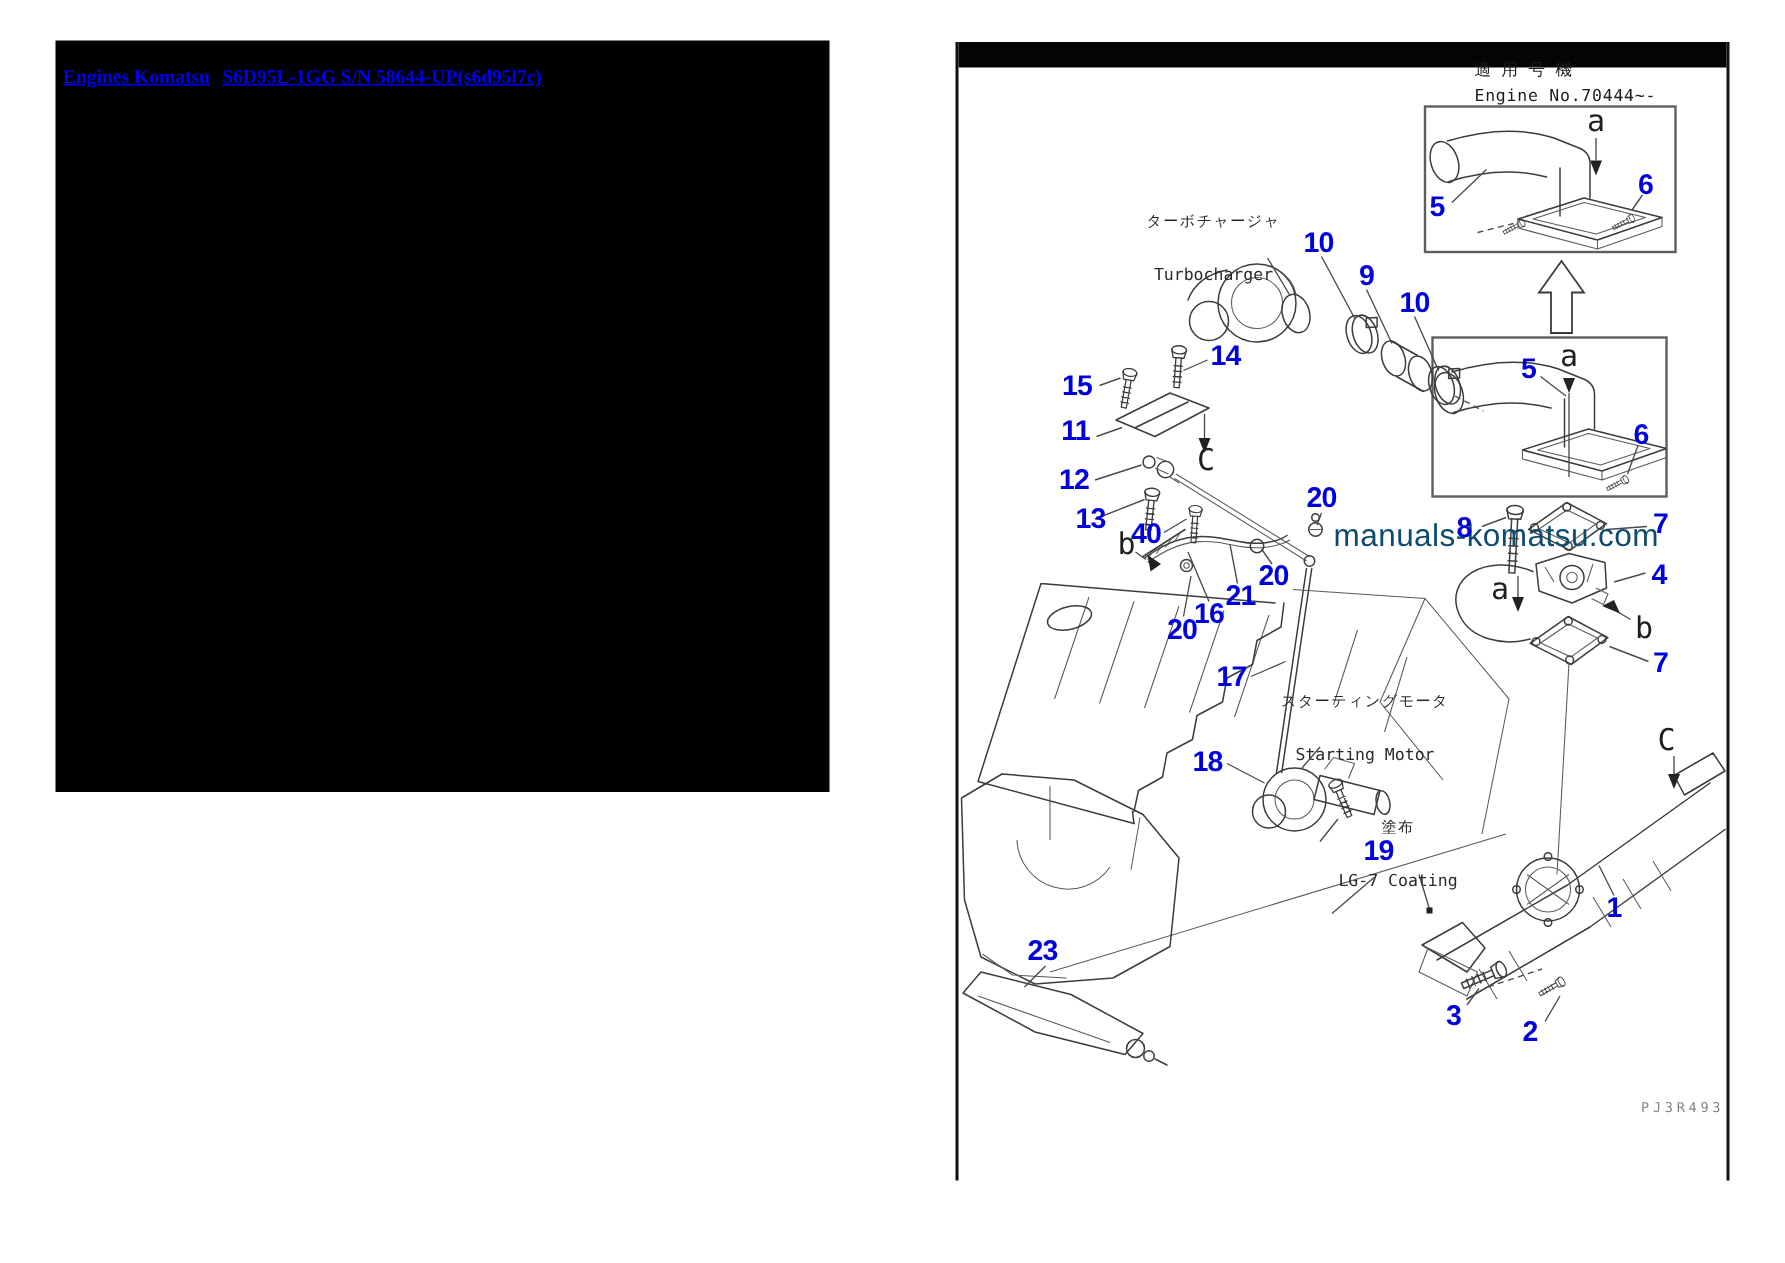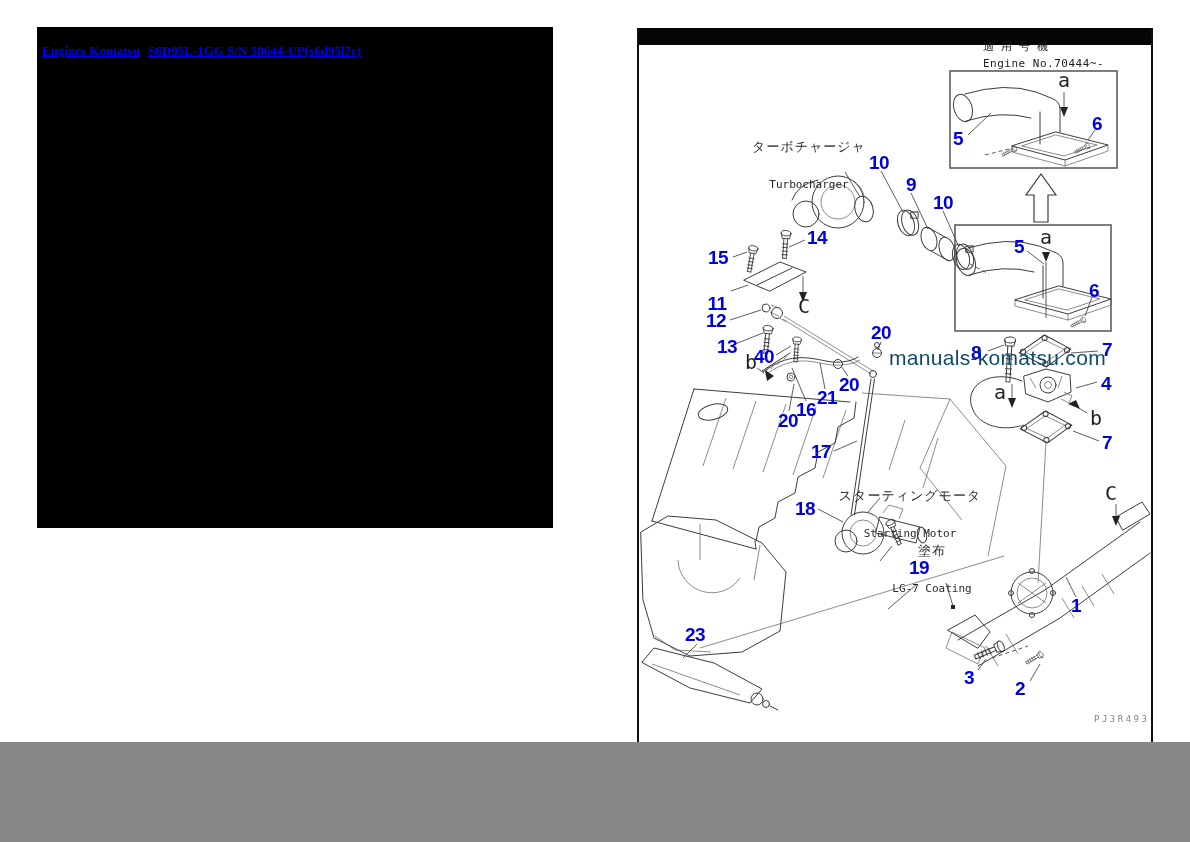--- a/index.html
+++ b/index.html
@@ -1,16 +1,16 @@
 <!DOCTYPE html>
 <html style="--callout-color: #0000dd; --link-color: #0000ee;"><head>
 <meta charset="utf-8">
 <style>
   html,body{margin:0;padding:0;background:#888;}
-  #screen{position:relative;width:1190px;height:742px;background:#ffffff;overflow:hidden;
+  #screen{position:relative;width:1190px;height:842px;background:#ffffff;overflow:hidden;
           font-family:"Liberation Sans",sans-serif;}
 
   
   #black-panel{position:absolute;left:37px;top:27px;width:516px;height:501px;background:#000;}
   .panel-links{padding:16px 0 0 5px;font:bold 13px "Liberation Serif",serif;white-space:nowrap;}
   .panel-links a{color:var(--link-color,#0000ee);text-decoration:underline;cursor:pointer;}
   .panel-links a:first-child{margin-right:5px;}
 
   
   #diagram-panel{position:absolute;left:637px;top:28px;width:516px;height:759px;
@@ -26,29 +26,29 @@
   #drawing .box{fill:none;stroke:#5e5e5e;stroke-width:1.6;}
   #drawing .arw{fill:#222;stroke:none;}
 
   .callout{position:absolute;transform:translate(-50%,-50%);
            font:bold 19px "Liberation Sans",sans-serif;color:var(--callout-color,#0000dd);
            letter-spacing:-.5px;white-space:nowrap;}
   .view-letter{position:absolute;transform:translate(-50%,-50%);
            font:400 20px "DejaVu Sans Mono",monospace;color:#1f1f1f;}
   .part-label{position:absolute;transform:translate(-50%,-50%);text-align:center;color:#2a2a2a;
            font-family:"DejaVu Sans Mono",monospace;white-space:nowrap;line-height:1.3;}
-  .part-label .jp{display:block;font-size:13px;letter-spacing:1px;}
+  .part-label .jp{display:block;font-size:10px;letter-spacing:1px;}
   .part-label .en{display:block;font-size:11px;margin-top:22px;}
   .applicability{position:absolute;left:983px;top:39px;color:#1b1b1b;
            font-family:"DejaVu Sans Mono",monospace;white-space:nowrap;}
   .applicability .jp{display:block;font-size:11px;letter-spacing:7px;}
   .applicability .en{display:block;font-size:11px;letter-spacing:.5px;margin-top:3px;}
   .watermark{position:absolute;left:889px;top:346px;
            font:400 21px "Liberation Sans",sans-serif;color:#0c4a6e;letter-spacing:.3px;text-align:right;}
-  .pj-code{position:absolute;left:1094px;top:714px;
+  .pj-code{position:absolute;left:1094px;top:734px;
            font:400 9px "DejaVu Sans Mono",monospace;color:#848484;letter-spacing:2.5px;text-align:center;}
 </style>
 </head>
 <body>
 
 <div id="screen">
 
   <div id="black-panel">
     <div class="panel-links">
       <a href="#">Engines Komatsu</a>
@@ -238,21 +238,21 @@
 
   <div class="applicability">
     <span class="jp">適用号機</span>
     <span class="en">Engine No.70444~-</span>
   </div>
 
   <div class="part-label" style="left:809px;top:166px">
     <span class="jp">ターボチャージャ</span>
     <span class="en">Turbocharger</span>
   </div>
-  <div class="part-label" style="left:910px;top:515px">
+  <div class="part-label" style="left:910px;top:486px">
     <span class="jp">スターティングモータ</span>
     <span class="en">Starting Motor</span>
   </div>
   <div class="part-label" style="left:932px;top:570px">
     <span class="jp">塗布</span>
     <span class="en">LG-7 Coating</span>
   </div>
 
   <div class="watermark">manuals-komatsu.com</div>
   <div class="pj-code">PJ3R493</div>
@@ -265,21 +265,21 @@
       <div class="callout" style="left: 958px; top: 139px;">5</div>
       <div class="callout" style="left: 1097px; top: 124px;">6</div>
       <div class="callout" style="left: 1019px; top: 247px;">5</div>
       <div class="callout" style="left: 1094px; top: 291px;">6</div>
       <div class="callout" style="left: 1107px; top: 350px;">7</div>
       <div class="callout" style="left: 1107px; top: 443px;">7</div>
       <div class="callout" style="left: 976px; top: 353px;">8</div>
       <div class="callout" style="left: 911px; top: 185px;">9</div>
       <div class="callout" style="left: 879px; top: 163px;">10</div>
       <div class="callout" style="left: 943px; top: 203px;">10</div>
-      <div class="callout" style="left: 717px; top: 304px;">11</div>
+      <div class="callout" style="left: 717px; top: 288px;">11</div>
       <div class="callout" style="left: 716px; top: 321px;">12</div>
       <div class="callout" style="left: 716px; top: 347px; margin-left: 11px;">13</div>
       <div class="callout" style="left: 817px; top: 238px;">14</div>
       <div class="callout" style="left: 718px; top: 258px;">15</div>
       <div class="callout" style="left: 806px; top: 410px;">16</div>
       <div class="callout" style="left: 821px; top: 452px;">17</div>
       <div class="callout" style="left: 805px; top: 509px;">18</div>
       <div class="callout" style="left: 879px; top: 568px; margin-left: 40px;">19</div>
       <div class="callout" style="left: 881px; top: 333px;">20</div>
       <div class="callout" style="left: 849px; top: 385px;">20</div>

